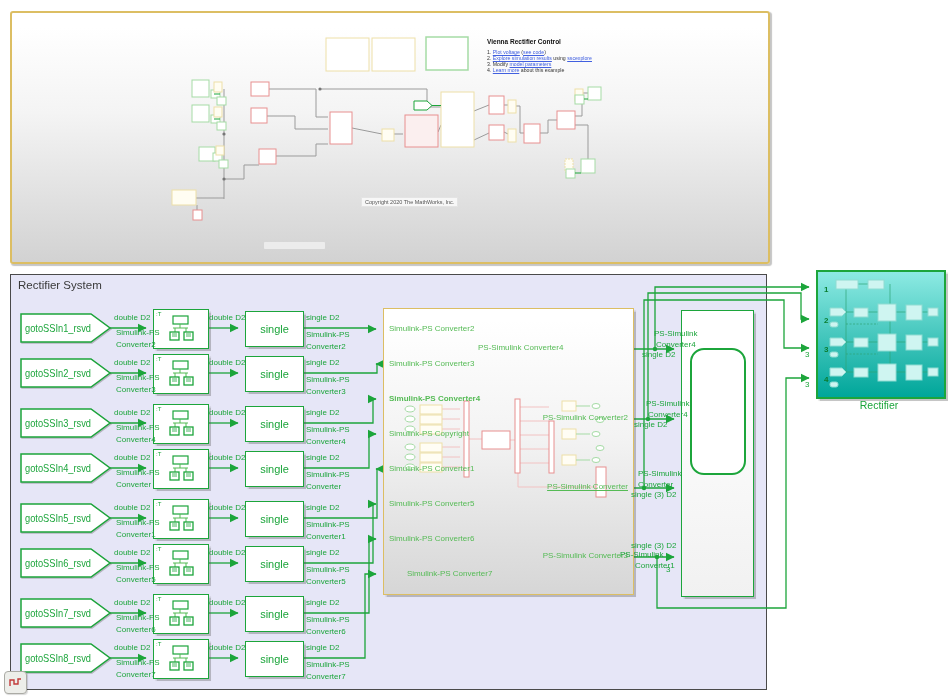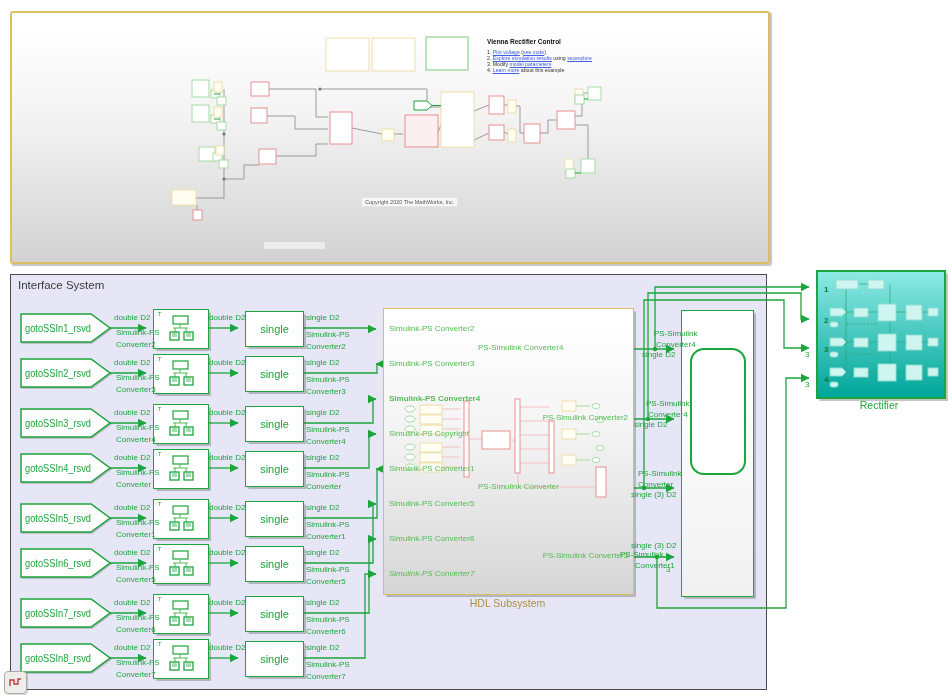--- a/index.html
+++ b/index.html
@@ -149,21 +149,21 @@
           <div class="anno-item"><span>2. </span><span class="link">Explore simulation results</span><span> using </span><span class="link">sscexplore</span></div>
           <div class="anno-item"><span>3. </span><span>Modify </span><span class="link">model parameters</span></div>
           <div class="anno-item"><span>4. </span><span class="link">Learn more</span><span> about this example</span></div>
         </div>
     </div>
     <div class="abs copyright">Copyright 2020 The MathWorks, Inc.</div>
     <div class="abs scrollhint"></div>
   </div>
 
   <div class="abs iface"></div>
-  <div class="abs iface-title">Interface System</div>
+  <div class="abs iface-title">Rectifier System</div>
 
   <svg id="wires" class="abs" style="left:0;top:0;pointer-events:none;" width="952" height="697">
     <defs>
       <marker id="ah" markerWidth="7" markerHeight="7" refX="6.5" refY="3.5" orient="auto">
         <path d="M0,0 L7,3.5 L0,7 z" fill="#1CA53B"></path>
       </marker>
     </defs>
     <g id="rowwires">
         <polyline class="wire" points="109,328 146,328" marker-end="url(#ah)"></polyline>
         <polyline class="wire" points="207,328 238,328" marker-end="url(#ah)"></polyline>
@@ -457,30 +457,29 @@
       </g>
     </svg>
     <div id="hdl-in">
         <div class="lbl lbl-light" style="left: 5px; top: 16px;">Simulink-PS Converter2</div>
         <div class="lbl lbl-light" style="left: 5px; top: 51px;">Simulink-PS Converter3</div>
         <div class="lbl lbl-light" style="left: 5px; top: 86px; font-weight: bold;">Simulink-PS Converter4</div>
         <div class="lbl lbl-light" style="left: 5px; top: 121px;">Simulink-PS Copyright</div>
         <div class="lbl lbl-light" style="left: 5px; top: 156px;">Simulink-PS Converter1</div>
         <div class="lbl lbl-light" style="left: 5px; top: 191px;">Simulink-PS Converter5</div>
         <div class="lbl lbl-light" style="left: 5px; top: 226px;">Simulink-PS Converter6</div>
-        <div class="lbl lbl-light" style="left: 5px; top: 261px; font-style: italic;">Simulink-PS Converter7</div>
+        <div class="lbl lbl-light" style="left: 23px; top: 261px;">Simulink-PS Converter7</div>
       </div>
       <div id="hdl-out">
         <div class="lbl lbl-light" style="left: 94px; width: 150px; top: 35px; text-align: left;">PS-Simulink Converter4</div>
         <div class="lbl lbl-light" style="left: 94px; width: 150px; top: 105px; text-align: right;">PS-Simulink Converter2</div>
-        <div class="lbl lbl-light" style="left: 94px; width: 150px; top: 174px; text-align: left;">PS-Simulink Converter</div>
+        <div class="lbl lbl-light" style="left: 94px; width: 150px; top: 174px; text-align: right; text-decoration: underline;">PS-Simulink Converter</div>
         <div class="lbl lbl-light" style="left: 94px; width: 150px; top: 243px; text-align: right;">PS-Simulink Converter3</div>
       </div>
   </div>
-  <div class="abs hdl-label">HDL Subsystem</div>
 
   <div class="abs tallblock blockshadow">
     <div class="tall-inner"></div>
   </div>
 
   <div id="outlabels">
       <div class="lbl" style="left: 654px; top: 330px;">PS-Simulink</div>
       <div class="lbl" style="left: 656px; top: 341px;">Converter4</div>
       <div class="lbl" style="left: 642px; top: 351px;">single D2</div>
       <div class="lbl" style="left: 646px; top: 400px;">PS-Simulink</div>

